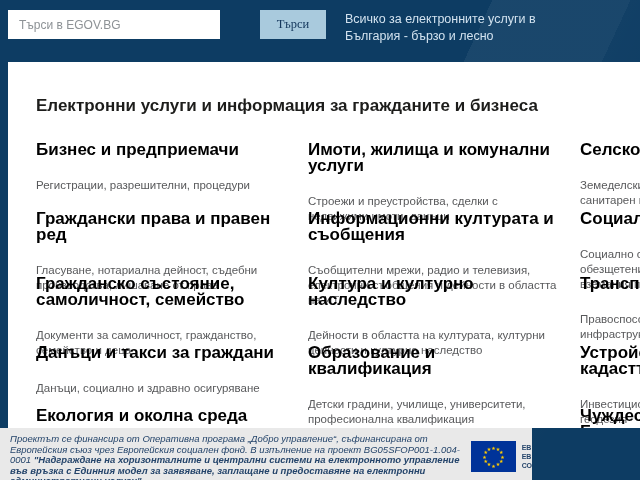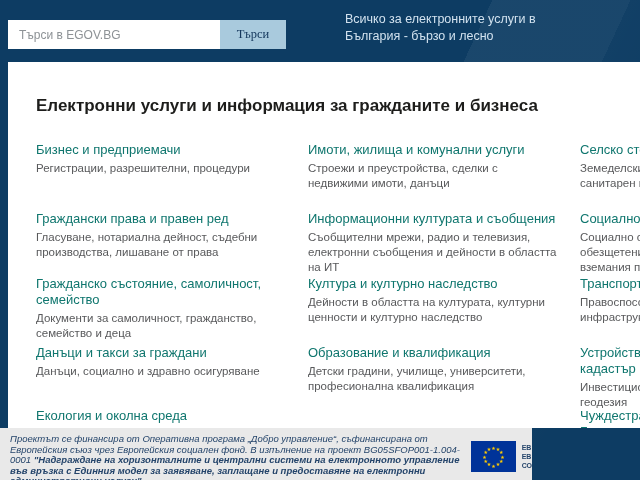--- a/index.html
+++ b/index.html
@@ -5,21 +5,21 @@
   html,body{margin:0;padding:0;}
   body{
     width:640px;height:480px;overflow:hidden;position:relative;
     font-family:"Liberation Sans","DejaVu Sans",sans-serif;
     background:
       linear-gradient(115deg, rgba(255,255,255,0) 57%, rgba(255,255,255,0.055) 57%, rgba(255,255,255,0.055) 73%, rgba(255,255,255,0.02) 73%, rgba(255,255,255,0) 88%),
       #0d3c63;
   }
   
   .topbar{position:absolute;top:0;left:0;width:640px;height:62px;}
-  .search-wrap{position:absolute;left:8px;top:20px;display:flex;}
+  .search-wrap{position:absolute;left:8px;top:10px;display:flex;gap:40px;}
   .search-input{
     width:212px;height:29px;border:0;background:#ffffff;padding:0 0 0 11px;
     font-family:"Liberation Sans",sans-serif;font-size:12px;color:#333;outline:none;box-sizing:border-box;
   }
   .search-input::placeholder{color:#8d9296;}
   .search-btn{
     width:66px;height:29px;border:0;background:#a9cadd;color:#14375c;
     font-family:Liberation Serif, serif;font-size:12.5px;cursor:pointer;
   }
   .tagline{
@@ -34,24 +34,24 @@
   .page-title{
     margin:0;padding:33px 0 0 28px;
     font-size:17px;font-weight:bold;color:#1d1d1b;line-height:22px;
   }
   .cards{
     display:grid;grid-template-columns:252px 252px 252px;column-gap:20px;
     margin-top:25px;padding-left:28px;
   }
   .col{display:grid;grid-template-rows:69px 65px 69px 63px auto;}
   .cat-title{
-    display:block;font-size:13px;font-weight:normal;color:#0f766e;
+    display:block;font-size:17px;font-weight:bold;color:#000000;
     line-height:16px;text-decoration:none;cursor:pointer;
   }
-  .cat-desc{font-size:11.5px;color:#58595b;line-height:15px;margin-top:3px;}
+  .cat-desc{font-size:11.5px;color:#58595b;line-height:15px;margin-top:20px;}
   .clip-col .cat-title,.clip-col .cat-desc{white-space:pre-line;}
   
   .footer{
     position:absolute;left:0;bottom:0;width:532px;height:52px;
     background:#e9e9e9;box-sizing:border-box;display:flex;
   }
   .funding{
     width:556px;padding:6px 0 0 10px;
     font-style:italic;font-size:9.5px;line-height:10.6px;color:#25456b;
   }

